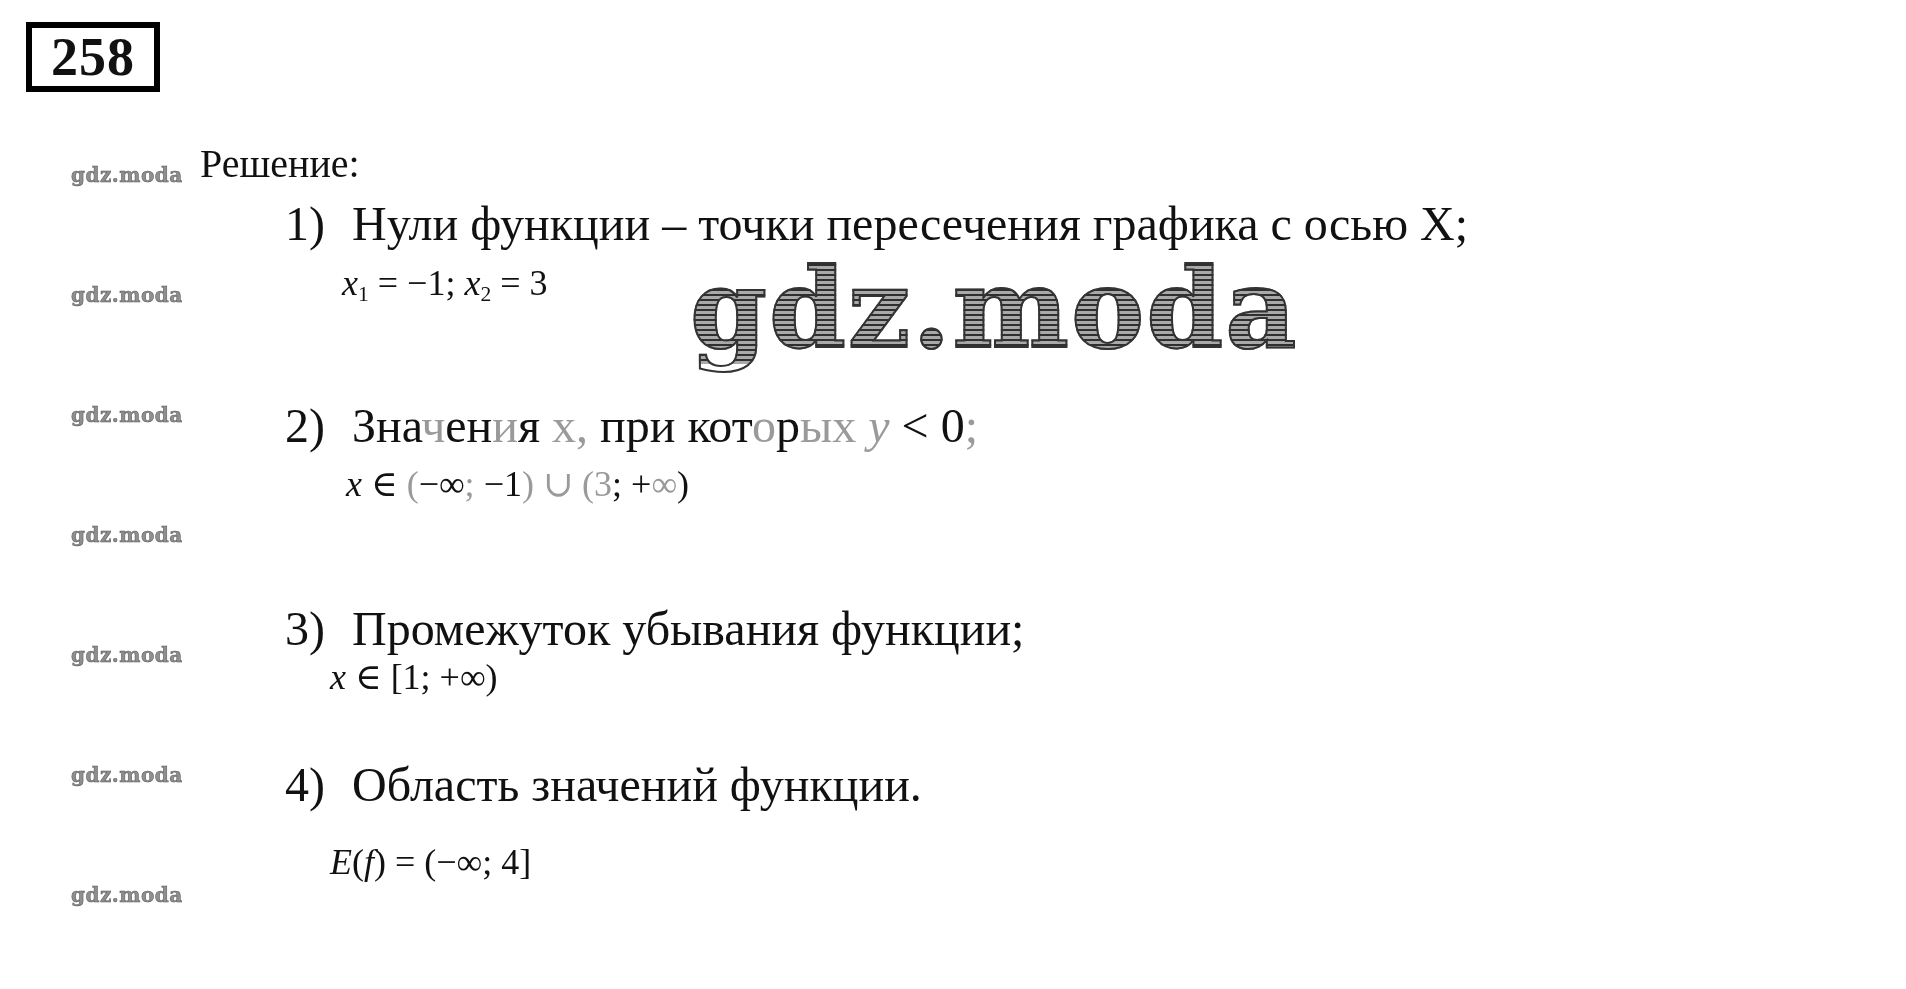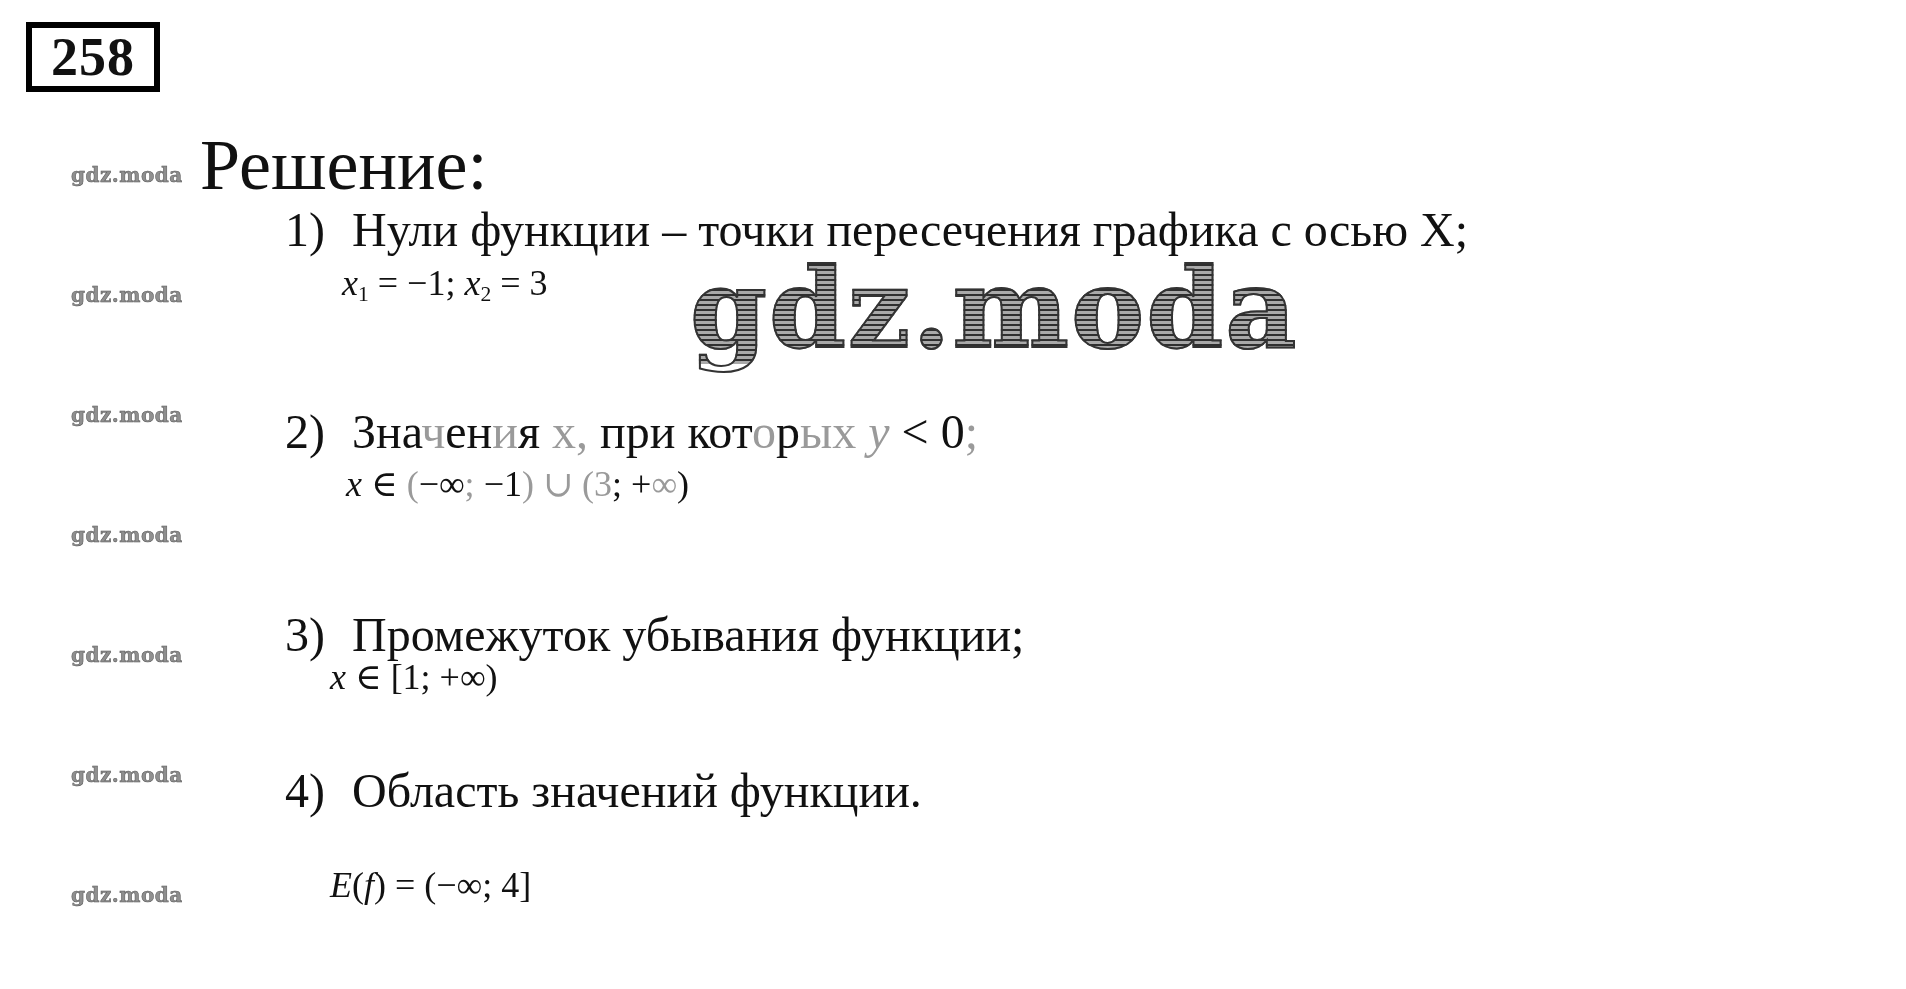--- a/index.html
+++ b/index.html
@@ -29,32 +29,31 @@
     justify-content: center;
     font-weight: bold;
     font-size: 54px;
     letter-spacing: 1px;
   }
 
   
   .heading {
     position: absolute;
     left: 200px;
-    top: 124px;
-    font-size: 72px;
+    top: 140px;
+    font-size: 40px;
     white-space: nowrap;
   }
 
   
   .step-title {
     position: absolute;
     left: 285px;
     font-size: 48px;
     white-space: nowrap;
-    margin-top: 6px;
   }
   .step-num {
     display: inline-block;
     min-width: 67px;
   }
 
   
   .formula {
     position: absolute;
     font-size: 36px;
@@ -132,13 +131,13 @@
 <div class="formula" style="left:346px; top:463px"><span class="it">x</span><span> ∈ </span><span class="faded">(</span><span>−∞</span><span class="faded">;</span><span> −1</span><span class="faded">) </span><span class="faded">∪ </span><span class="faded">(3</span><span>; +</span><span class="faded">∞</span><span>)</span></div>
 
 <div class="step-title" style="top:601px">
   <span class="step-num">3)</span><span>Промежуток убывания функции;</span>
 </div>
 <div class="formula" style="left:330px; top:656px"><span class="it">x</span><span> ∈ [1; +∞)</span></div>
 
 <div class="step-title" style="top:757px">
   <span class="step-num">4)</span><span>Область значений функции.</span>
 </div>
-<div class="formula" style="left:330px; top:864px"><span class="it">E</span><span>(</span><span class="it">f</span><span>) = (−∞; 4]</span></div>
+<div class="formula" style="left:330px; top:841px"><span class="it">E</span><span>(</span><span class="it">f</span><span>) = (−∞; 4]</span></div>
 
 </body></html>

